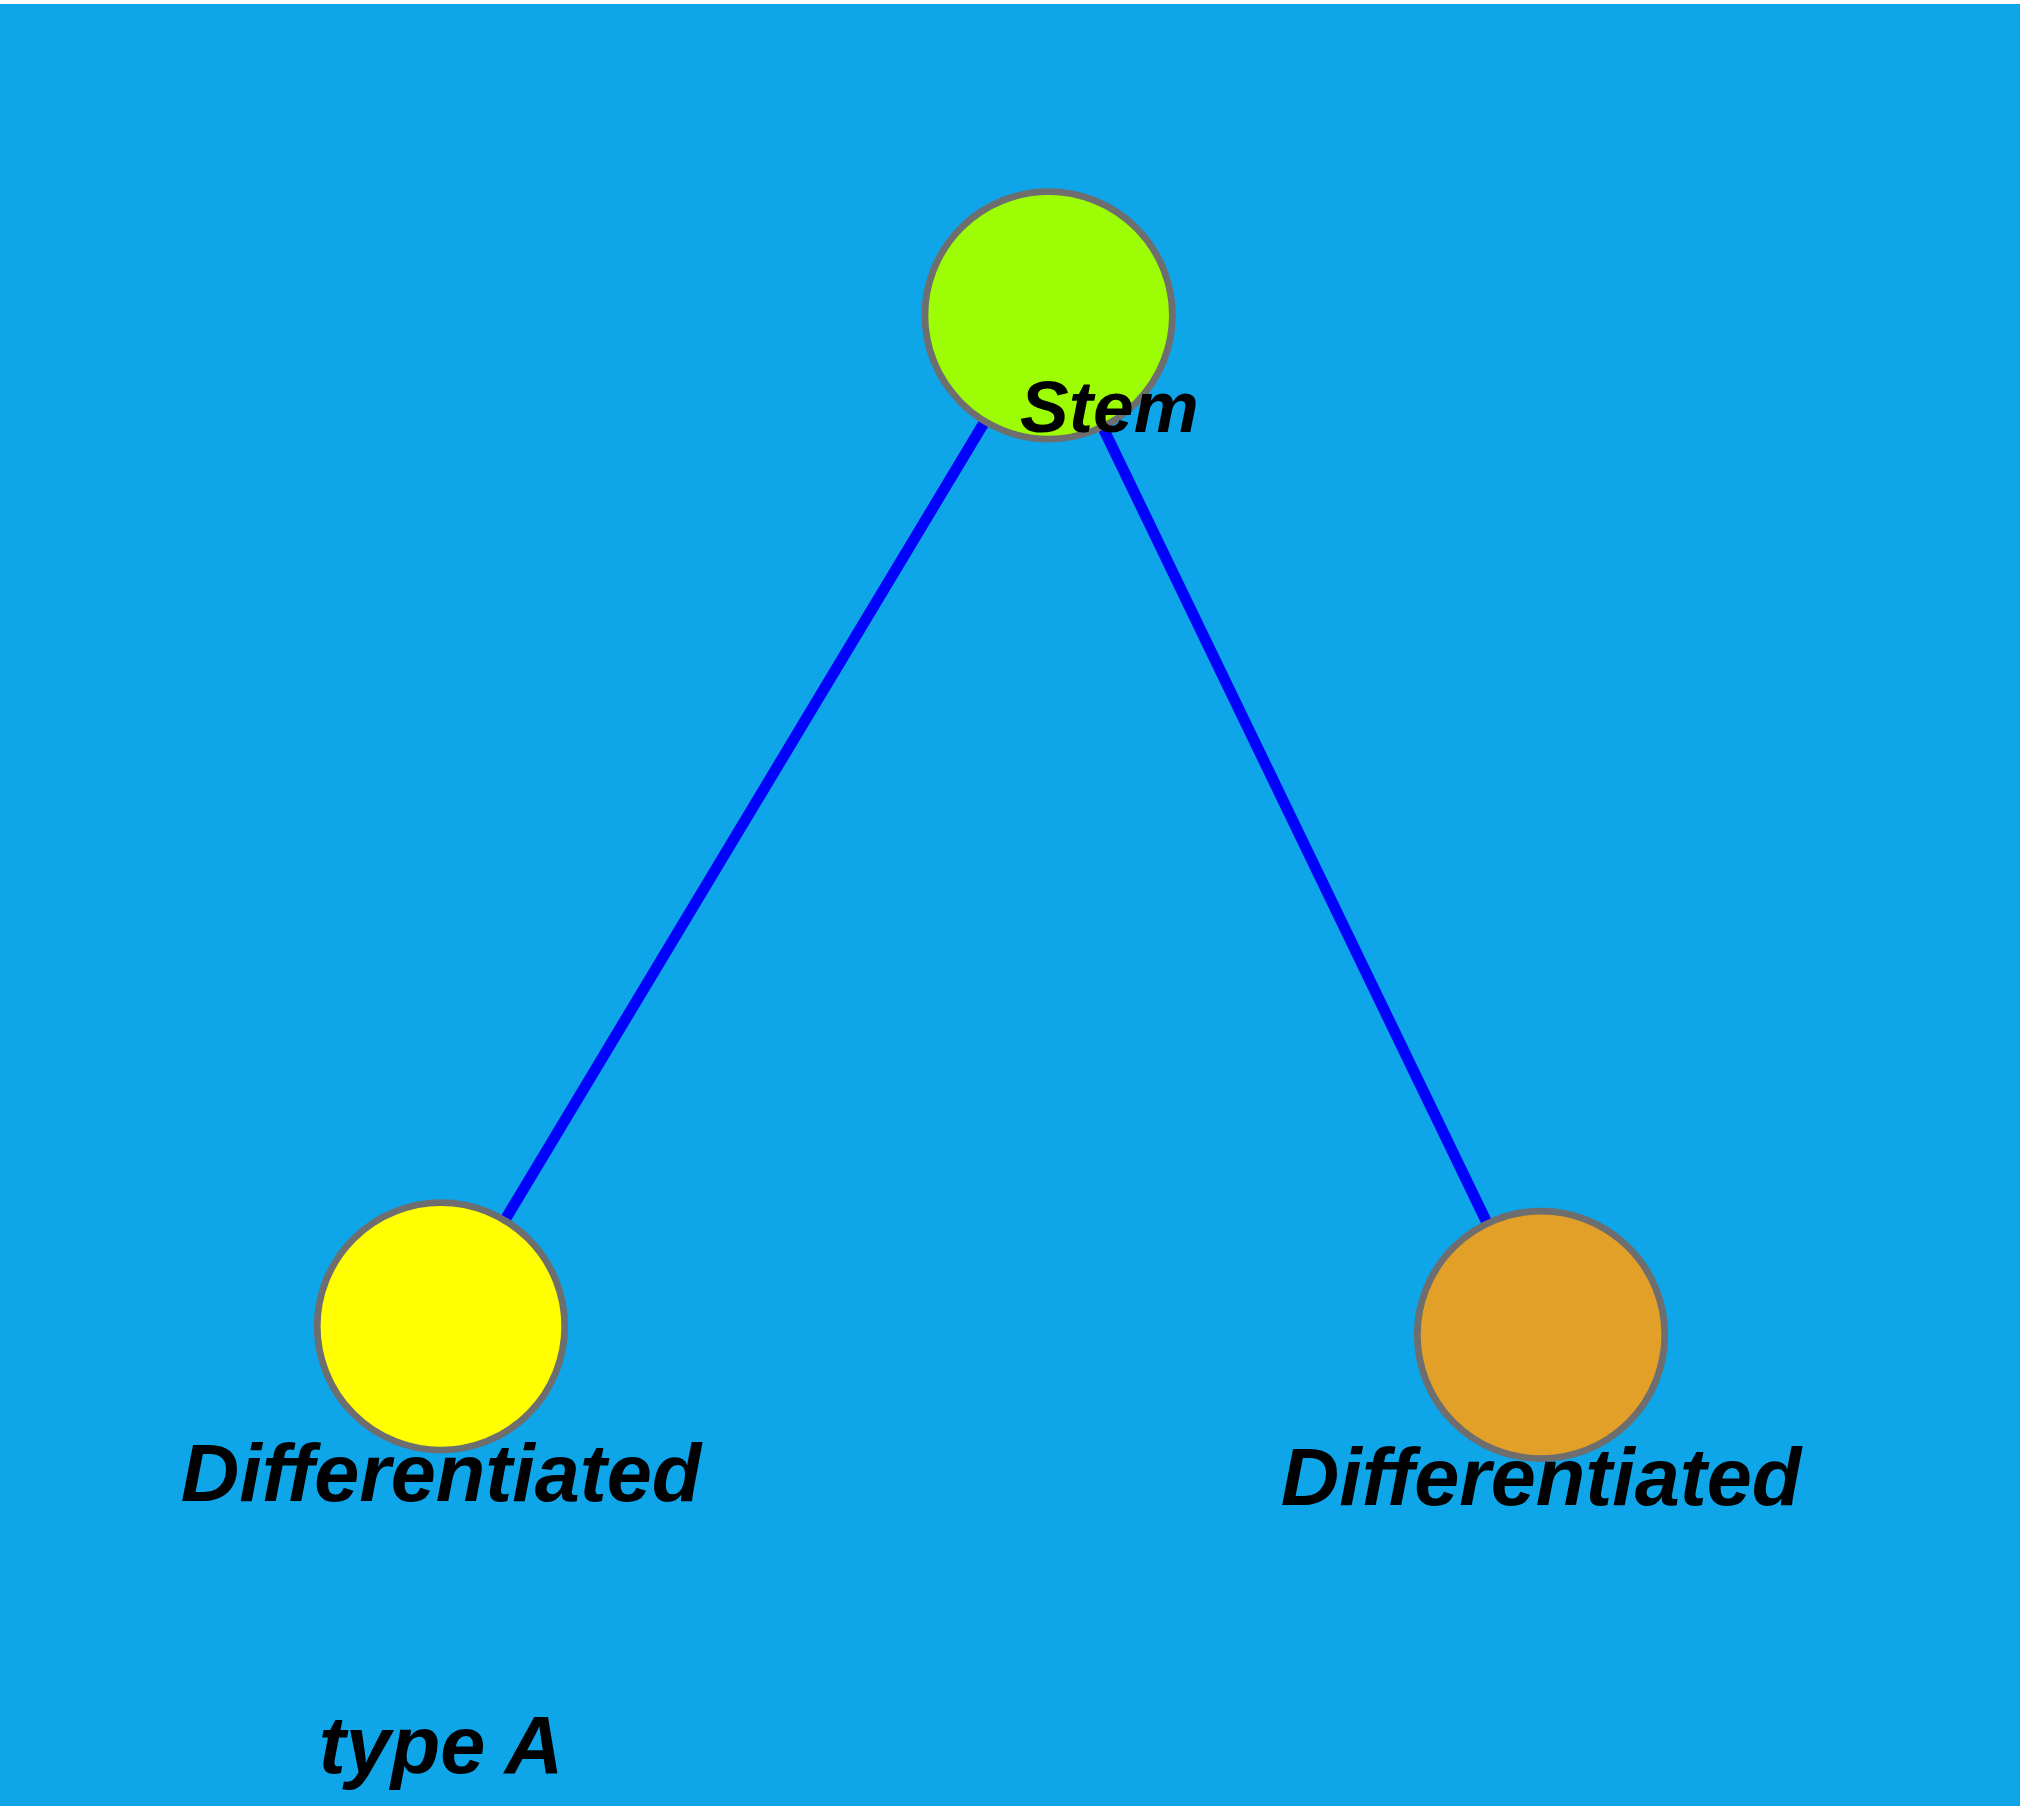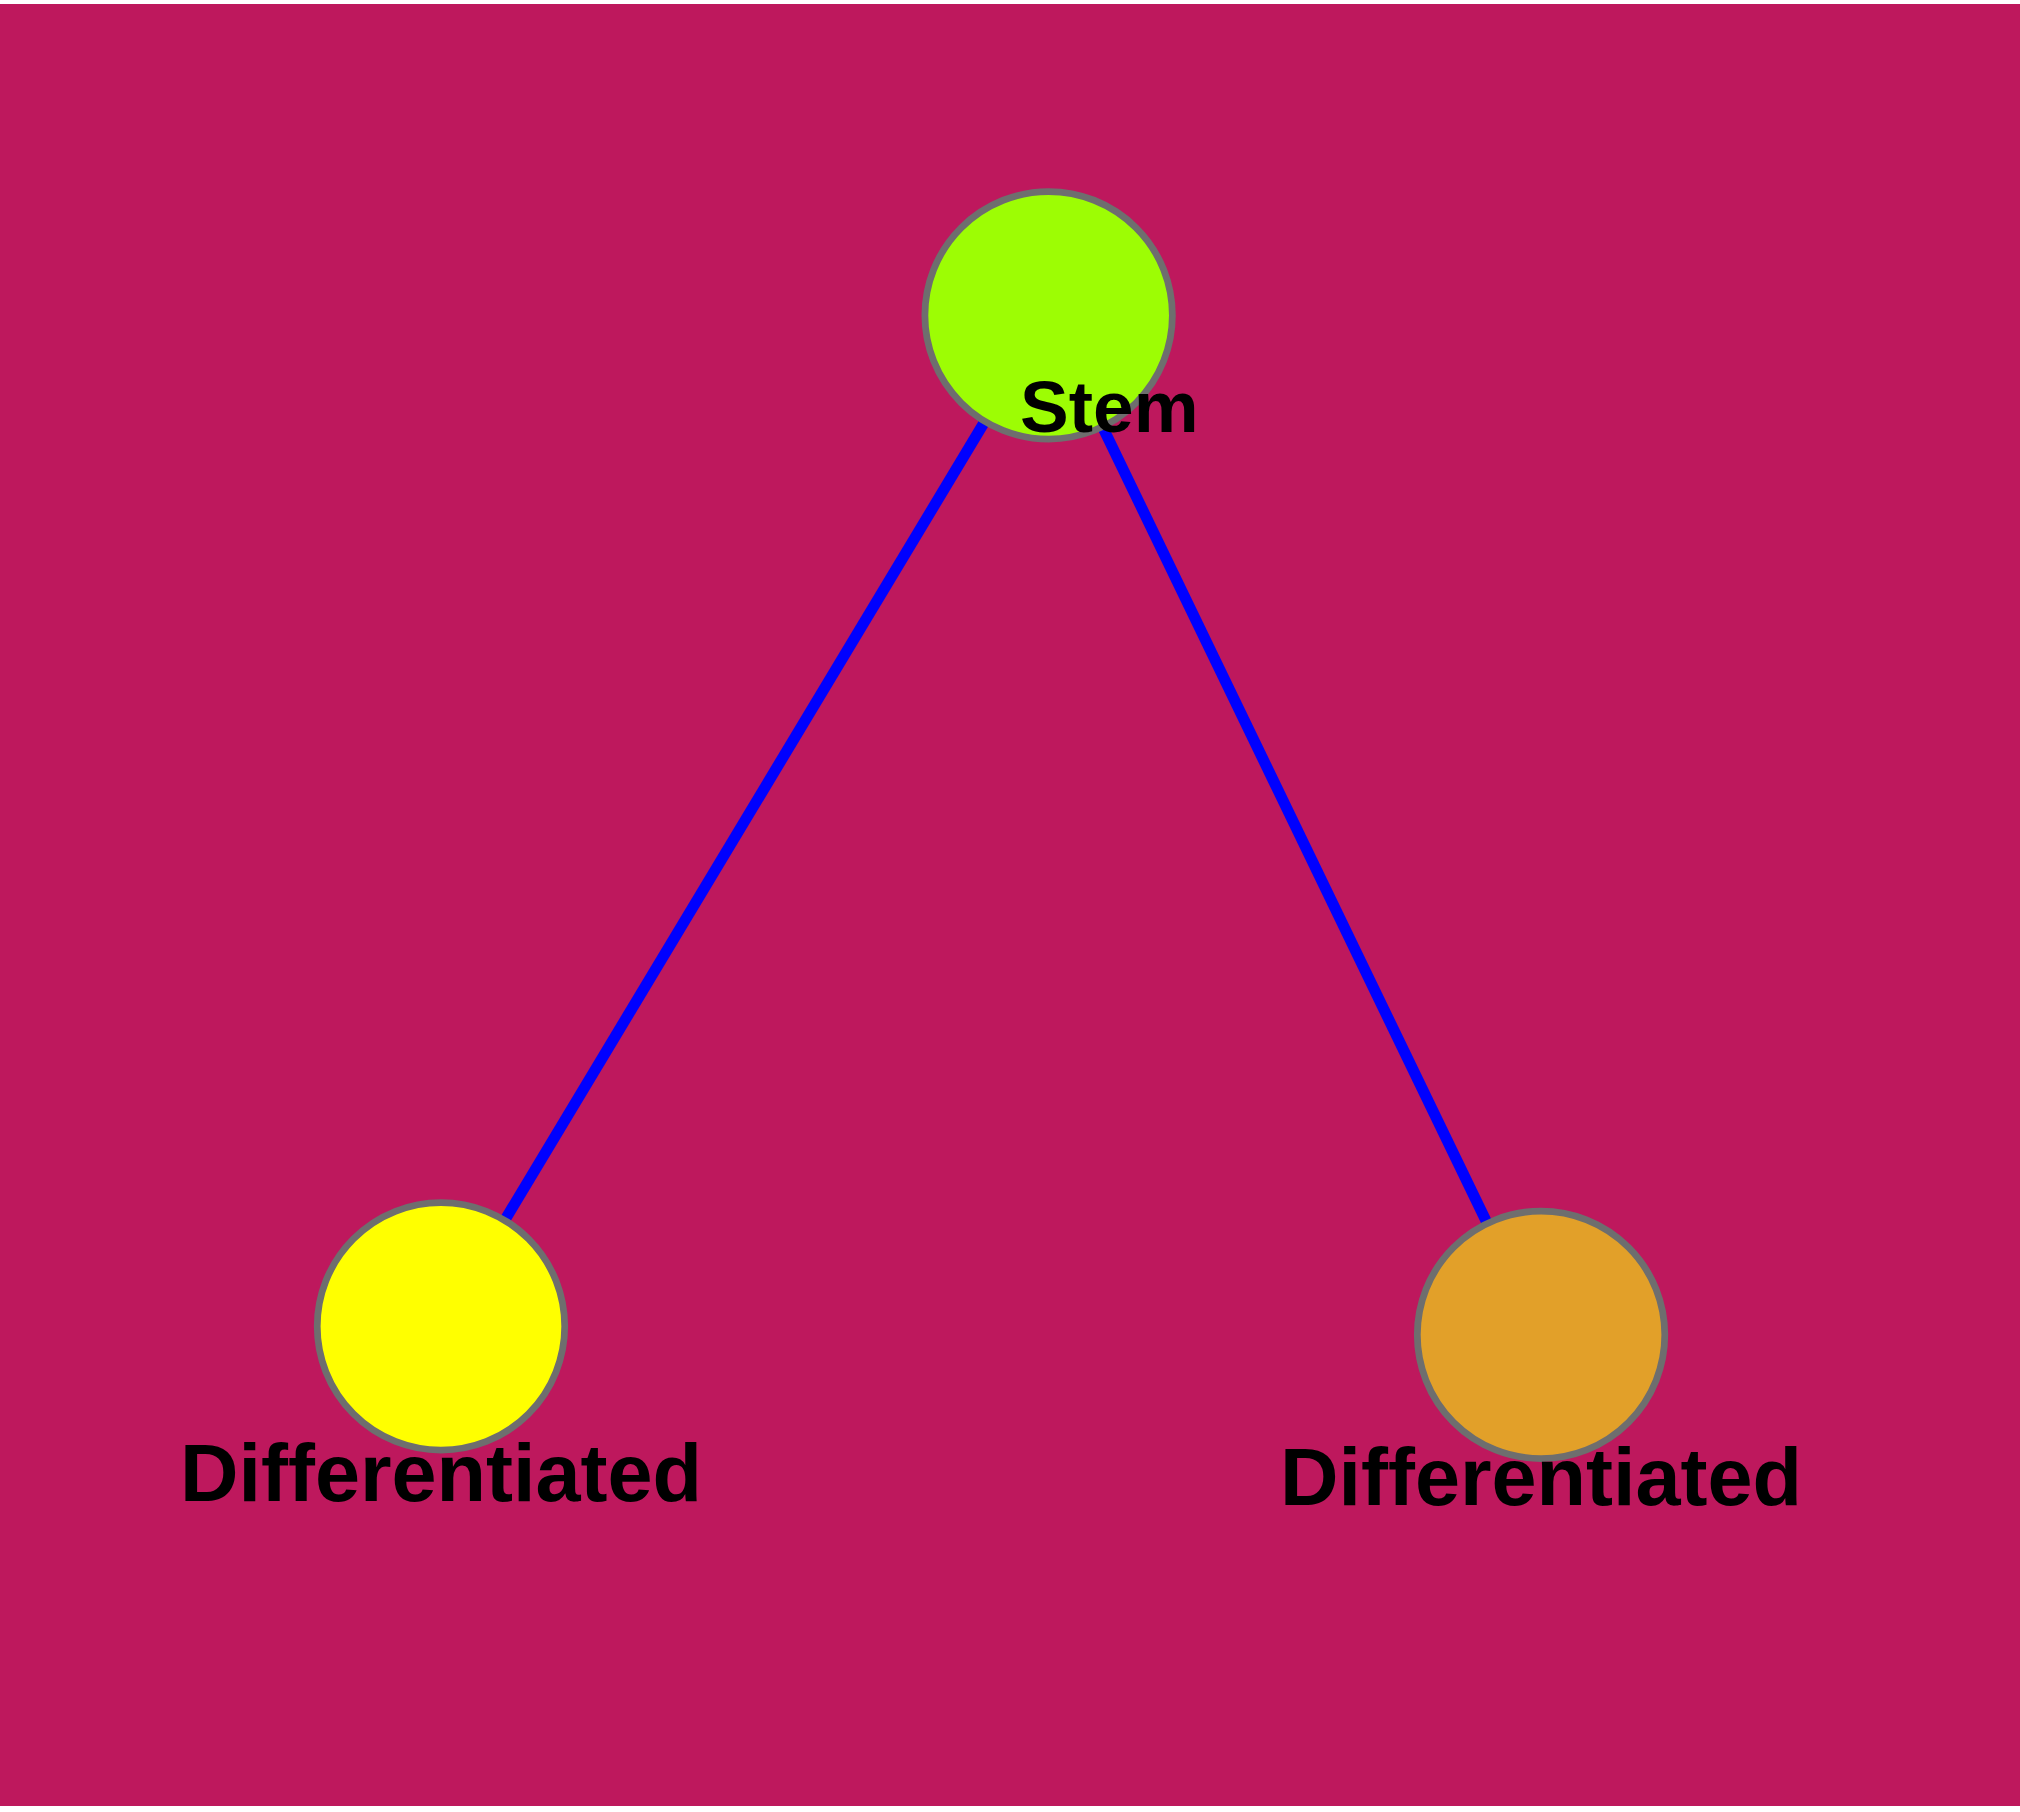--- a/index.html
+++ b/index.html
@@ -64,21 +64,21 @@
     font-size: 81px;
     left: 1202px;
     top: 1246px;
     width: 678px;
   }
 </style>
 </head>
 <body>
 
 <div id="diagram-root">
-  <div id="graph-canvas" style="background: #be185d;">
+  <div id="graph-canvas" style="background: #0ea5e9; font-style: italic;">
 
     <svg id="graph-svg" viewBox="0 0 2384 2138" xmlns="http://www.w3.org/2000/svg">
 
       <g>
         <line id="edge-a" x1="1163.8516049790205" y1="493.70995154815705" x2="593.1483950209796" y2="1443.290048451843" stroke="#0000ff" stroke-width="13" stroke-linecap="butt"></line>
         <line id="edge-b" x1="1298.7551737718115" y1="499.8682857960228" x2="1756.2448262281885" y2="1447.1317142039773" stroke="#0000ff" stroke-width="13" stroke-linecap="butt"></line>
       </g>
 
       <g>
         <circle id="node-stem-circle" cx="1237" cy="372" r="146" fill="#9dfd04" stroke="#6e6e6e" stroke-width="8"></circle>
@@ -86,20 +86,21 @@
         <circle id="node-b-circle" cx="1818" cy="1575" r="146" fill="#e2a029" stroke="#6e6e6e" stroke-width="8"></circle>
       </g>
     </svg>
 
     <div id="stem-label" class="node-label-text" style="color: rgb(0, 0, 0);">
       <span>Stem</span>
     </div>
 
     <div id="node-a-label" class="node-label-text" style="color: rgb(0, 0, 0);">
       <div>Differentiated</div>
+      <div>type A</div>
     </div>
 
     <div id="node-b-label" class="node-label-text" style="color: rgb(0, 0, 0);">
       <div>Differentiated</div>
     </div>
 
   </div>
 </div>
 
 

